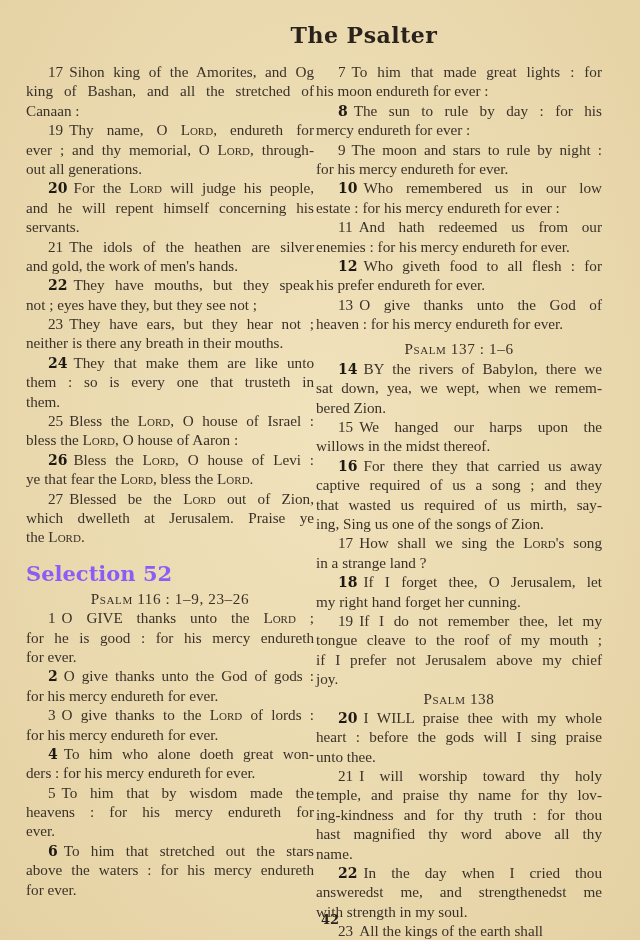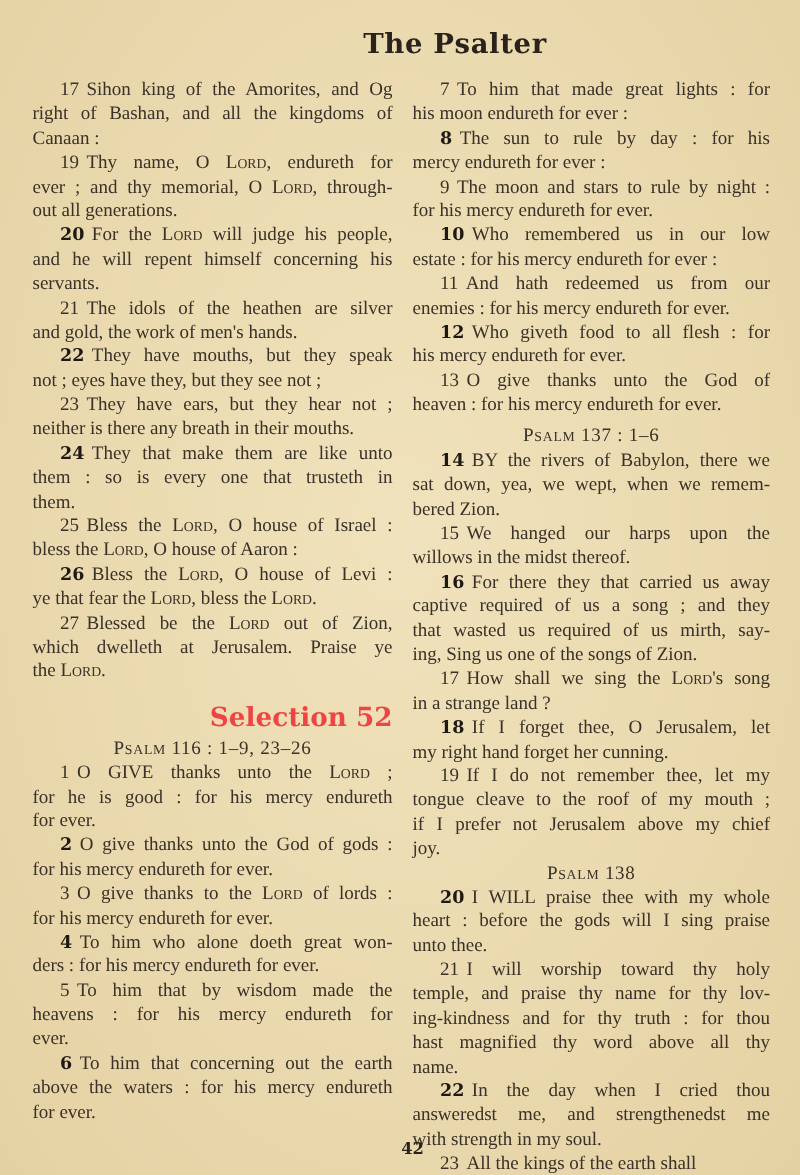--- a/index.html
+++ b/index.html
@@ -11,55 +11,55 @@
     color:#3a3128;
     position:relative;
   }
   .page-title {
     position:absolute; top:22px; left:0; width:640px; text-align:center;
     font-family:"DejaVu Serif", serif; font-weight:bold; font-size:22px;
     letter-spacing:0.5px; color:#2a221b;padding-left:44px;
   }
   .col { position:absolute; top:62px; }
   .col.left { left:26px; width:288px; }
-  .col.right { left:330px; width:286px; }
+  .col.right { left:316px; width:286px; }
   .line {
     height:19.4px; line-height:19.4px; font-size:15.2px;
     white-space:nowrap; text-align:justify; text-align-last:justify;
     overflow:visible;
   }
   .line.last { text-align-last:left; }
   .line.indent { padding-left:22px; }
   .vn { font-family:"DejaVu Serif", serif; font-weight:bold; font-size:14px; color:#1f1914; margin-right:6px; }
   .vn-plain { margin-right:6px;margin-top:38px; }
   .sc { font-variant:small-caps; }
   .heading {
     height:19.4px; line-height:19.4px; font-size:15.2px; text-align:center;
     font-variant:small-caps; letter-spacing:0.6px;
   }
   .selection {
     font-family:"DejaVu Serif", serif; font-weight:bold; font-size:21px;
-    text-align:right; height:30px; line-height:30px; color:#ef4444; margin-top:12px;
+    text-align:left; height:30px; line-height:30px; color:#8b5cf6; margin-top:12px;
   }
   .gap-sm { height:6px; }
   .page-number {
     position:absolute; top:912px; left:0; width:640px; text-align:center;
     font-family:"DejaVu Serif", serif; font-weight:bold; font-size:13px; color:#2a221b;padding-left:10px;
   }
 </style>
 </head>
 <body>
 
 <div class="page-title">The Psalter</div>
 
 <div class="col left">
   <div>
       <div>
         <div class="line indent"><span class="vn-plain">17</span><span>Sihon king of the Amorites, and Og</span></div>
-        <div class="line"><span>right of Bashan, and all the kingdoms of</span></div>
+        <div class="line"><span>king of Bashan, and all the stretched of</span></div>
         <div class="line last"><span>Canaan :</span></div>
       </div>
       <div>
         <div class="line indent"><span class="vn-plain">19</span><span>Thy name, O <span class="sc">Lord</span>, endureth for</span></div>
         <div class="line"><span>ever ; and thy memorial, O <span class="sc">Lord</span>, through-</span></div>
         <div class="line last"><span>out all generations.</span></div>
       </div>
       <div>
         <div class="line indent"><span class="vn">20</span><span>For the <span class="sc">Lord</span> will judge his people,</span></div>
         <div class="line"><span>and he will repent himself concerning his</span></div>
@@ -115,21 +115,21 @@
       <div>
         <div class="line indent"><span class="vn">4</span><span>To him who alone doeth great won-</span></div>
         <div class="line last"><span>ders : for his mercy endureth for ever.</span></div>
       </div>
       <div>
         <div class="line indent"><span class="vn-plain">5</span><span>To him that by wisdom made the</span></div>
         <div class="line"><span>heavens : for his mercy endureth for</span></div>
         <div class="line last"><span>ever.</span></div>
       </div>
       <div>
-        <div class="line indent"><span class="vn">6</span><span>To him that concerning out the earth</span></div>
+        <div class="line indent"><span class="vn">6</span><span>To him that stretched out the stars</span></div>
         <div class="line"><span>above the waters : for his mercy endureth</span></div>
         <div class="line last"><span>for ever.</span></div>
       </div>
     </div>
 </div>
 
 <div class="col right">
   <div>
       <div>
         <div class="line indent"><span class="vn-plain">7</span><span>To him that made great lights : for</span></div>
@@ -146,21 +146,21 @@
       <div>
         <div class="line indent"><span class="vn">10</span><span>Who remembered us in our low</span></div>
         <div class="line last"><span>estate : for his mercy endureth for ever :</span></div>
       </div>
       <div>
         <div class="line indent"><span class="vn-plain">11</span><span>And hath redeemed us from our</span></div>
         <div class="line last"><span>enemies : for his mercy endureth for ever.</span></div>
       </div>
       <div>
         <div class="line indent"><span class="vn">12</span><span>Who giveth food to all flesh : for</span></div>
-        <div class="line last"><span>his mercy endureth for ever.</span></div>
+        <div class="line last"><span>his prefer endureth for ever.</span></div>
       </div>
       <div>
         <div class="line indent"><span class="vn-plain">13</span><span>O give thanks unto the God of</span></div>
         <div class="line last"><span>heaven : for his mercy endureth for ever.</span></div>
       </div>
     </div>
   <div class="gap-sm"></div>
   <div class="heading">Psalm 137 : 1–6</div>
   <div>
       <div>

